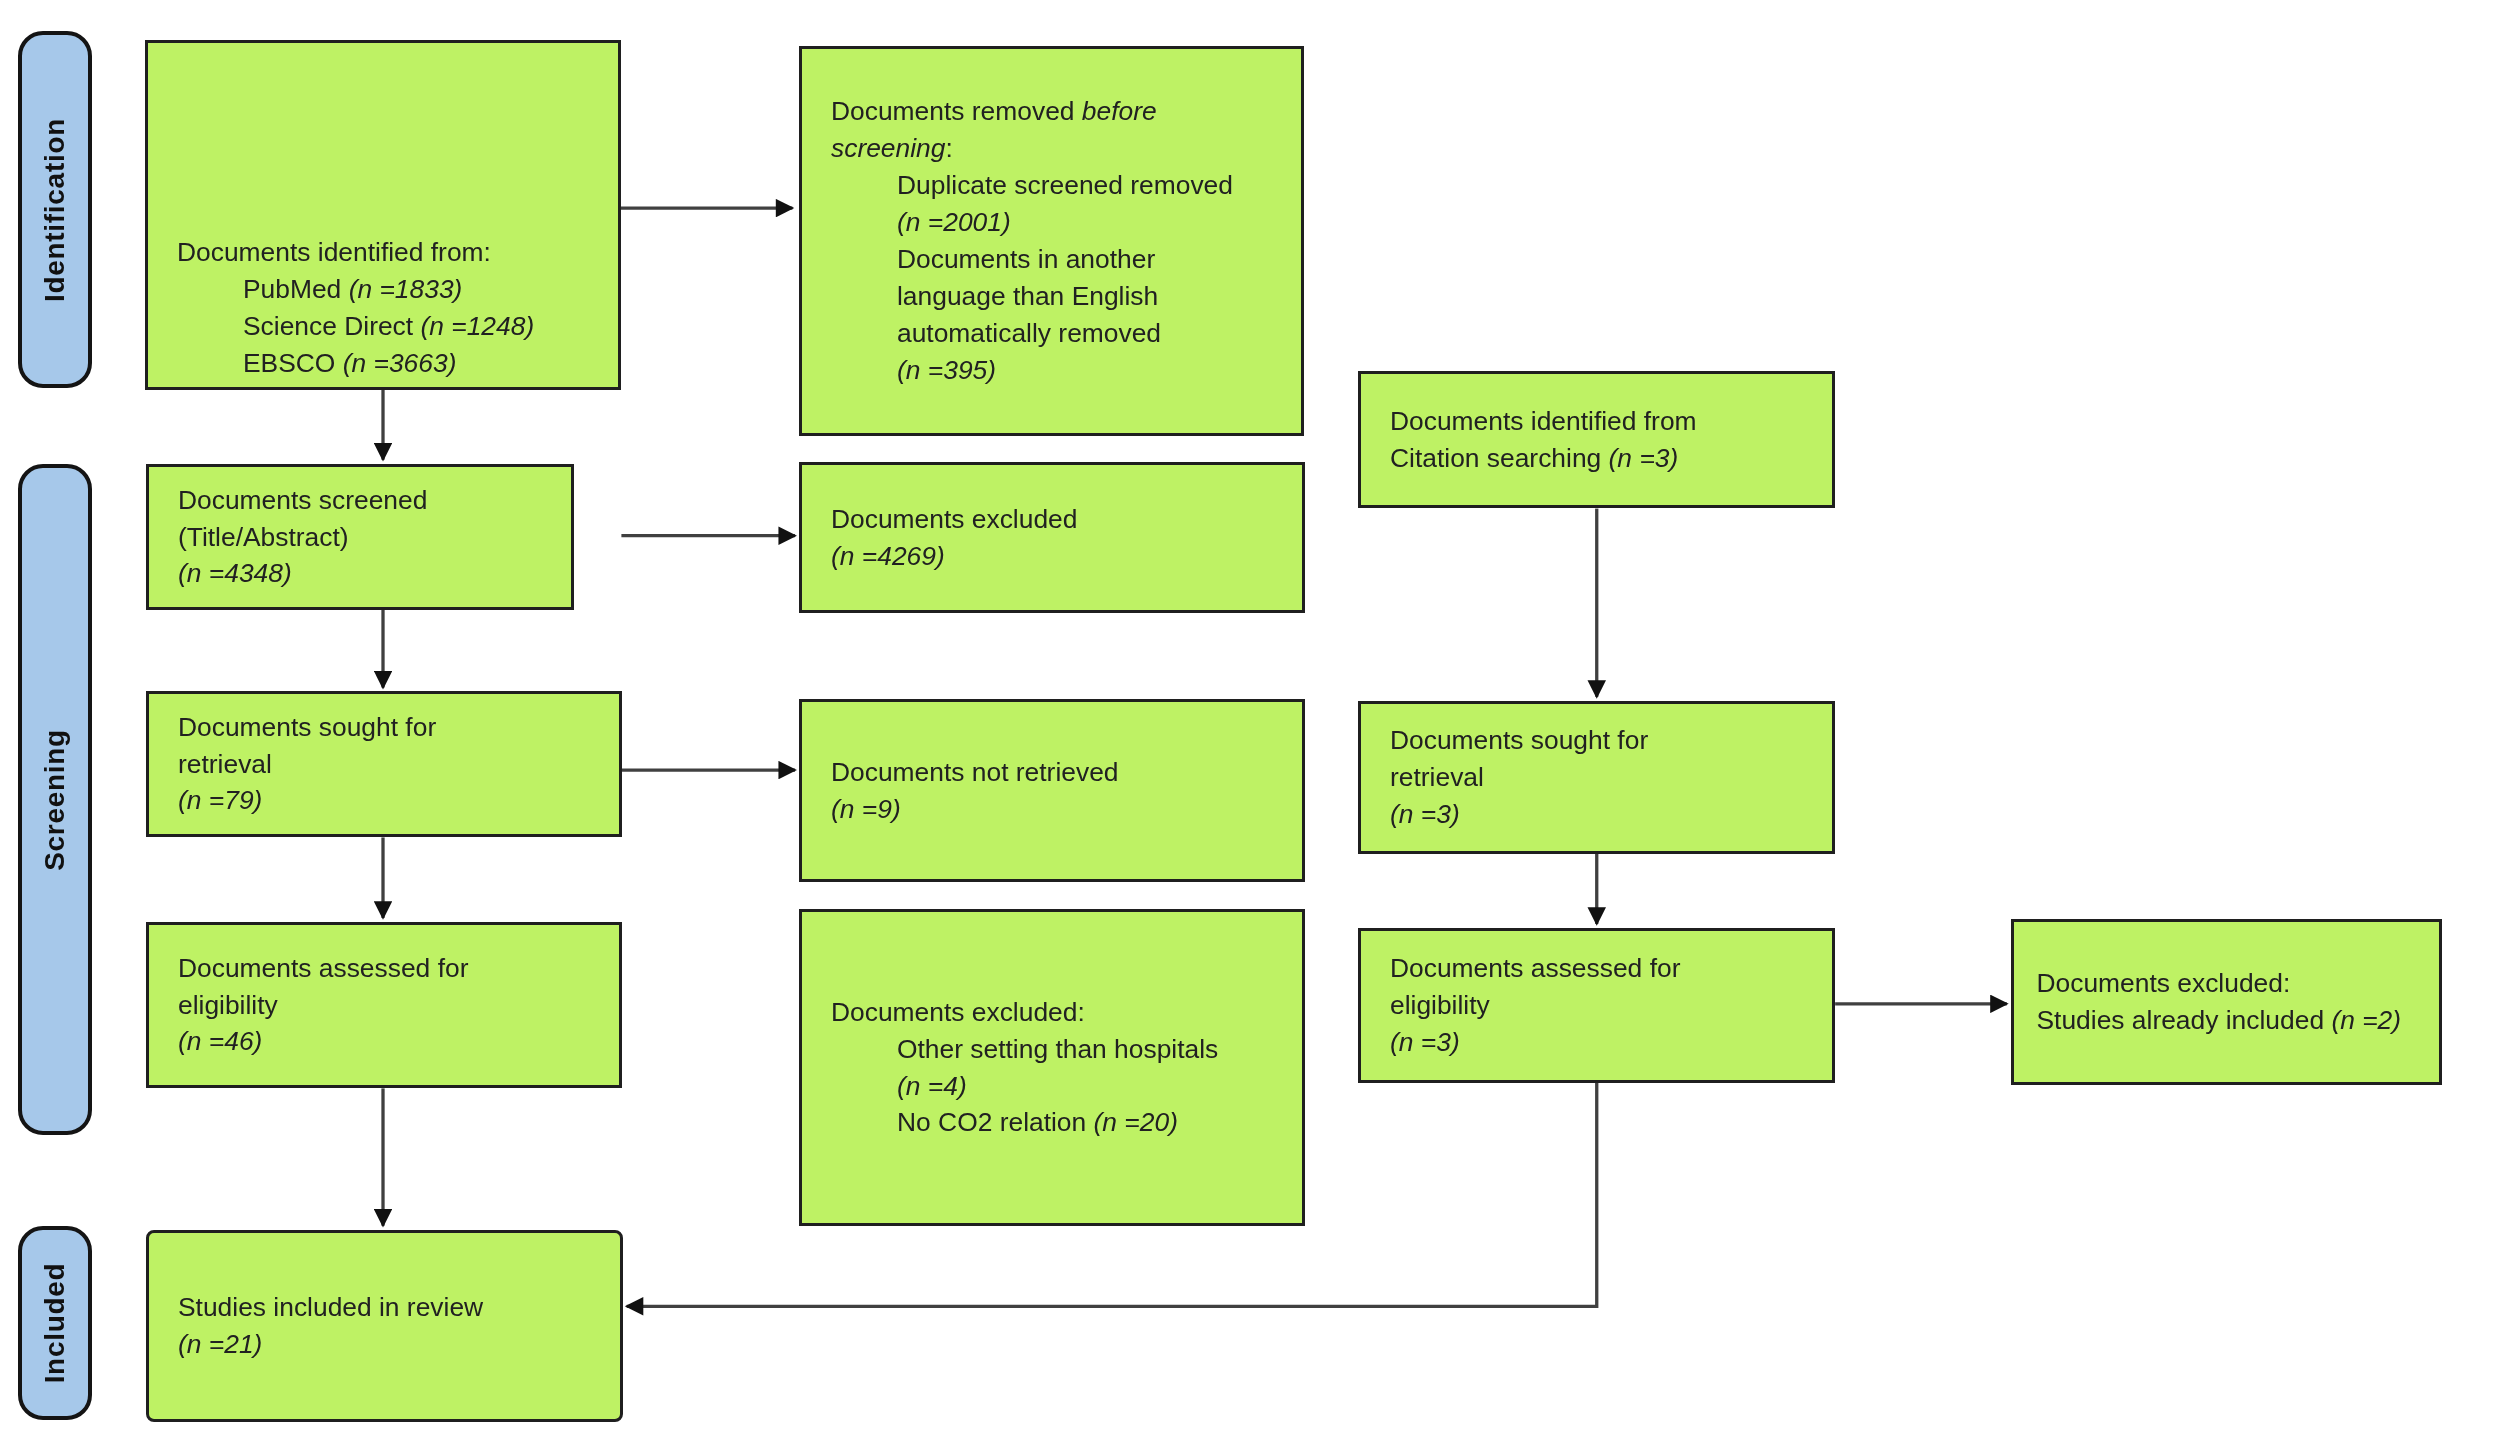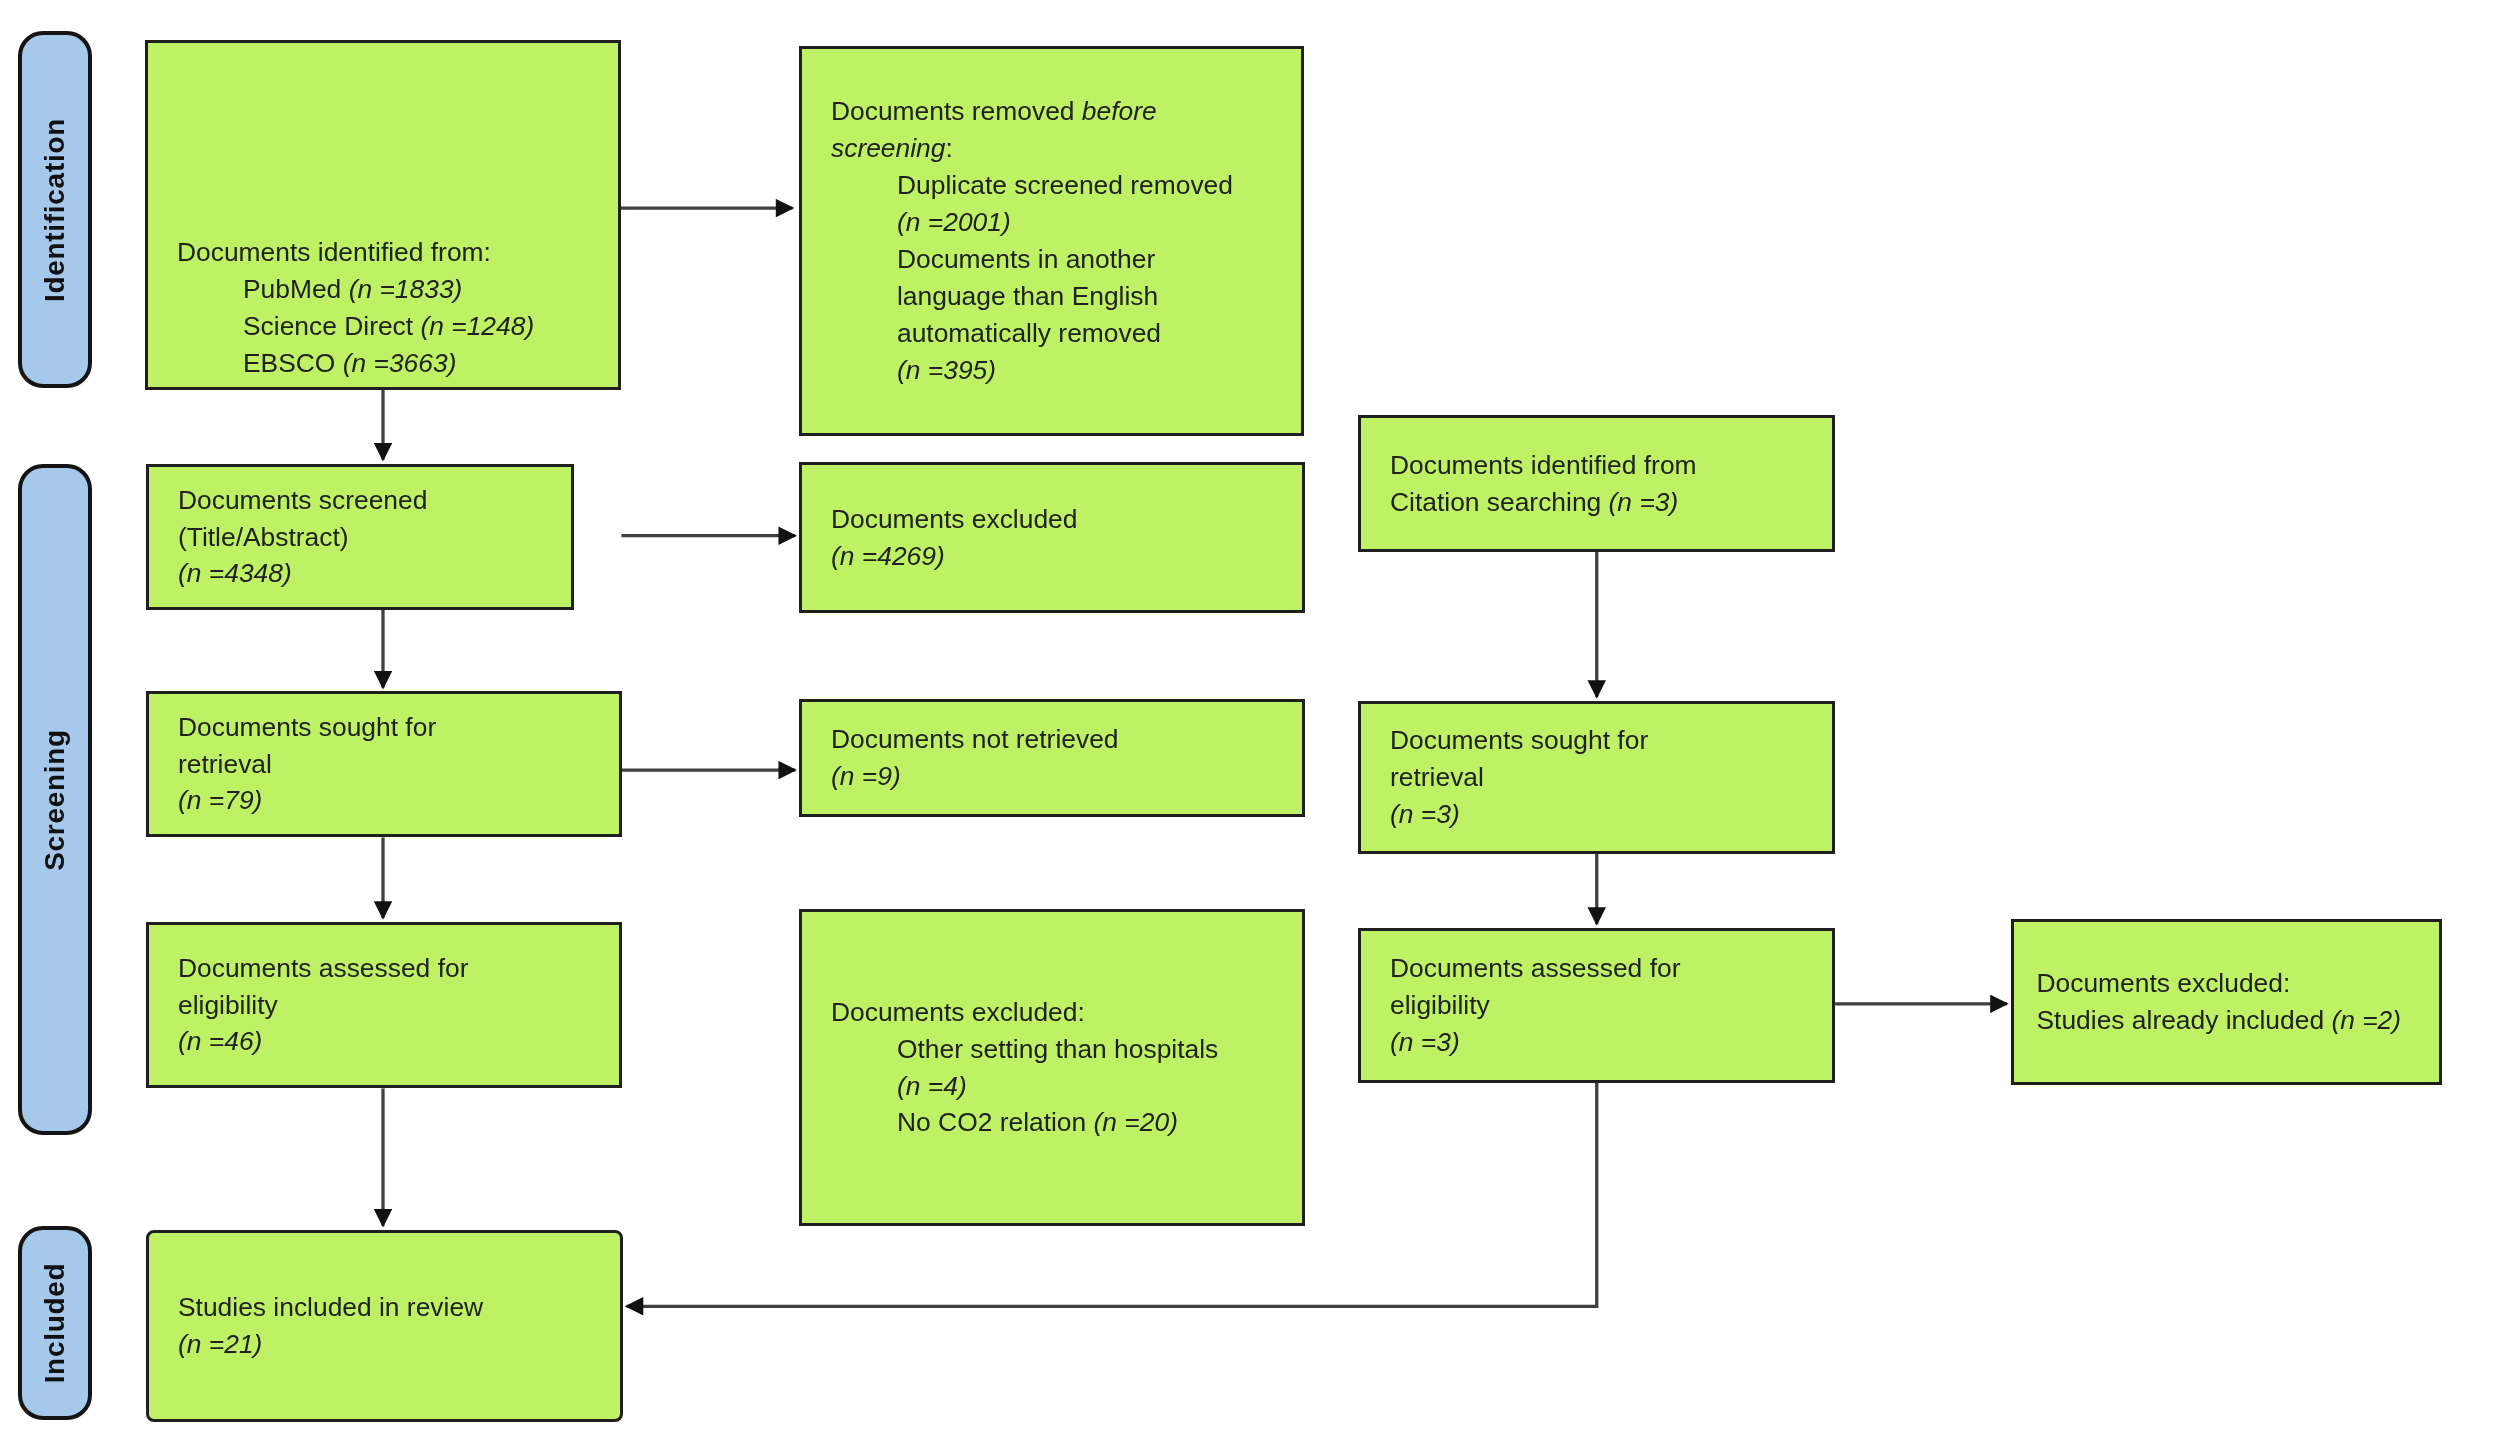--- a/index.html
+++ b/index.html
@@ -142,37 +142,37 @@
     </div>
   </div>
 
   <div class="box" style="left:799px; top:462px; width:506px; height:151px;">
     <div class="box-content">
       <div class="line"><span>Documents excluded</span></div>
       <div class="line"><span class="it">(n =4269)</span></div>
     </div>
   </div>
 
-  <div class="box" style="left:799px; top:699px; width:506px; height:118px;">
+  <div class="box" style="left:799px; top:699px; width:506px; height:183px;">
     <div class="box-content">
       <div class="line"><span>Documents not retrieved</span></div>
       <div class="line"><span class="it">(n =9)</span></div>
     </div>
   </div>
 
   <div class="box" style="left:799px; top:909px; width:506px; height:317px;">
     <div class="box-content">
       <div class="line"><span>Documents excluded:</span></div>
       <div class="line indent"><span>Other setting than hospitals</span></div>
       <div class="line indent"><span class="it">(n =4)</span></div>
       <div class="line indent"><span>No CO2 relation </span><span class="it">(n =20)</span></div>
     </div>
   </div>
 
-  <div class="box" style="left:1358px; top:371px; width:477px; height:137px;margin-top:44px;">
+  <div class="box" style="left:1358px; top:371px; width:477px; height:137px;">
     <div class="box-content">
       <div class="line"><span>Documents identified from</span></div>
       <div class="line"><span>Citation searching </span><span class="it">(n =3)</span></div>
     </div>
   </div>
 
   <div class="box" style="left:1358px; top:701px; width:477px; height:153px;">
     <div class="box-content">
       <div class="line"><span>Documents sought for</span></div>
       <div class="line"><span>retrieval</span></div>

